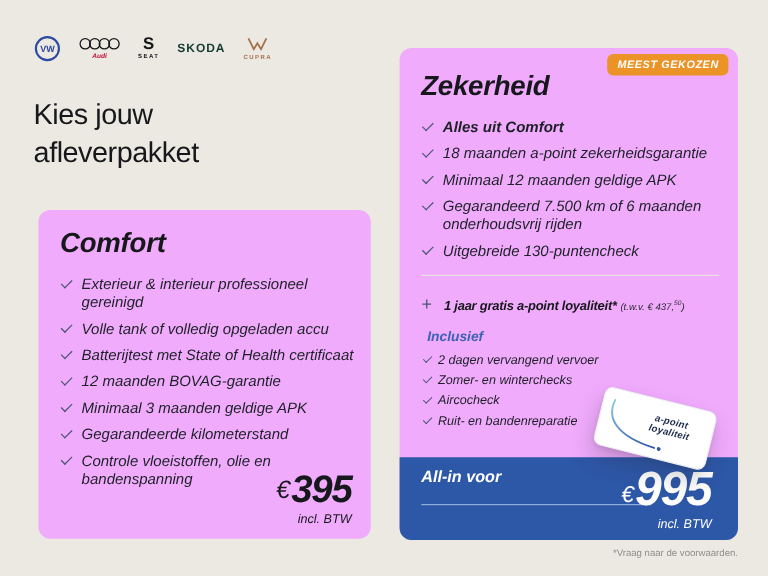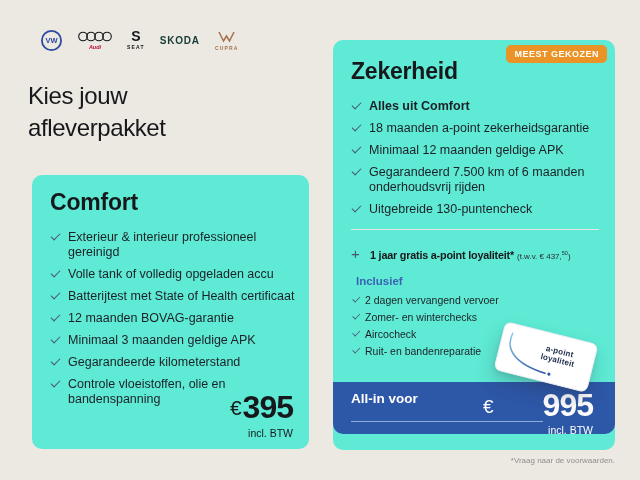--- a/index.html
+++ b/index.html
@@ -3,31 +3,31 @@
 <meta charset="utf-8">
 <style>
   html,body{margin:0;padding:0;}
   body{
     width:640px;height:480px;position:relative;overflow:hidden;
     background:#ece8e2;color:#1d2027;
     font-family:"Liberation Sans", sans-serif;
     -webkit-font-smoothing:antialiased;
   }
   
-  .logos{position:absolute;left:40px;top:29px;display:flex;align-items:center;gap:15px;}
+  .logos{position:absolute;left:28px;top:29px;display:flex;align-items:center;gap:15px;}
   .logo{display:flex;flex-direction:column;align-items:center;gap:2px;}
   .logo-sub{font-size:5px;font-weight:700;letter-spacing:1.2px;color:#15161a;}
   .audi-sub{font-size:5.5px;font-style:italic;letter-spacing:0;}
   .skoda-word{font-size:10px;font-weight:800;letter-spacing:0.8px;}
   .seat-mono{font-size:14px;font-weight:800;line-height:11px;color:#15161a;}
   
   .page-title{position:absolute;left:28px;top:80px;font-size:24px;line-height:32px;
     font-weight:500;letter-spacing:-0.4px;color:#17181c;}
   
-  .card{position:absolute;background:#5eead4;border-radius:10px;box-sizing:border-box;}
+  .card{position:absolute;background:#f0abfc;border-radius:10px;box-sizing:border-box;font-style:italic;}
   #comfort-card{left:32px;top:175px;width:277px;height:274px;padding:10px 8px 12px 18px;}
   #zekerheid-card{left:333px;top:40px;width:282px;height:410px;padding:14px 16px 0 18px;}
   .card h2{font-size:23px;font-weight:700;margin:4px 0 14px;letter-spacing:-0.2px;color:#17181c;}
   
   ul.checklist{list-style:none;margin:0;padding:0;}
   .checklist li{display:flex;gap:7px;font-size:12.5px;line-height:15px;margin-bottom:7px;color:#1d2027;}
   .checklist li.strong{font-weight:700;}
   .check{flex:0 0 11px;width:11px;height:11px;position:relative;margin-top:1px;}
   .check::after{content:"";position:absolute;left:1px;top:2px;width:8px;height:4px;
     border-left:1.4px solid #4a5473;border-bottom:1.4px solid #4a5473;transform:rotate(-45deg);}
@@ -50,27 +50,27 @@
   .worth sup{font-size:5.5px;}
   .inclusief{margin:12px 0 7px 5px;color:#3c62b5;font-size:11.5px;font-weight:700;}
   
   .loy-card{position:absolute;left:165px;top:292px;width:94px;height:48px;background:#fff;
     border:1px solid #edeff2;border-radius:7px;transform:rotate(14deg);z-index:3;
     box-shadow:0 10px 18px rgba(40,40,60,.22),0 2px 4px rgba(0,0,0,.08);}
   .loy-text{position:absolute;right:9px;top:11px;width:52px;text-align:center;
     font-size:8px;font-weight:700;color:#1c2b4a;line-height:9px;letter-spacing:.2px;}
   .loy-arc{position:absolute;inset:0;}
   
-  .zfooter{position:absolute;left:0;right:0;bottom:16px;height:52px;background:#2d57a7;
+  .zfooter{position:absolute;left:0;right:0;bottom:0;height:69px;background:#2d57a7;
     border-radius:0 0 10px 10px;color:#fff;box-sizing:border-box;padding:9px 22px 0 18px;z-index:2;}
   .zfooter .flabel{font-size:13.5px;font-weight:700;}
   .funderline{position:absolute;left:18px;top:39px;width:192px;height:1px;background:#8fadda;}
   .fprice{position:absolute;right:22px;top:5px;text-align:right;}
   .fprice .cur{font-size:19px;font-weight:500;vertical-align:3px;margin-right:1px;}
-  .fprice .amount{font-size:32px;font-weight:700;letter-spacing:-1px;margin-left:48px;}
+  .fprice .amount{font-size:40px;font-weight:700;letter-spacing:-1px;}
   .fprice .note{font-size:10.5px;margin-top:0;}
   
   .footnote{position:absolute;right:25px;top:456px;font-size:8px;color:#8f8e89;}
 </style>
 </head>
 <body>
 
 <div class="logos">
   <div class="logo">
     <svg width="23" height="23" viewBox="0 0 23 23">

